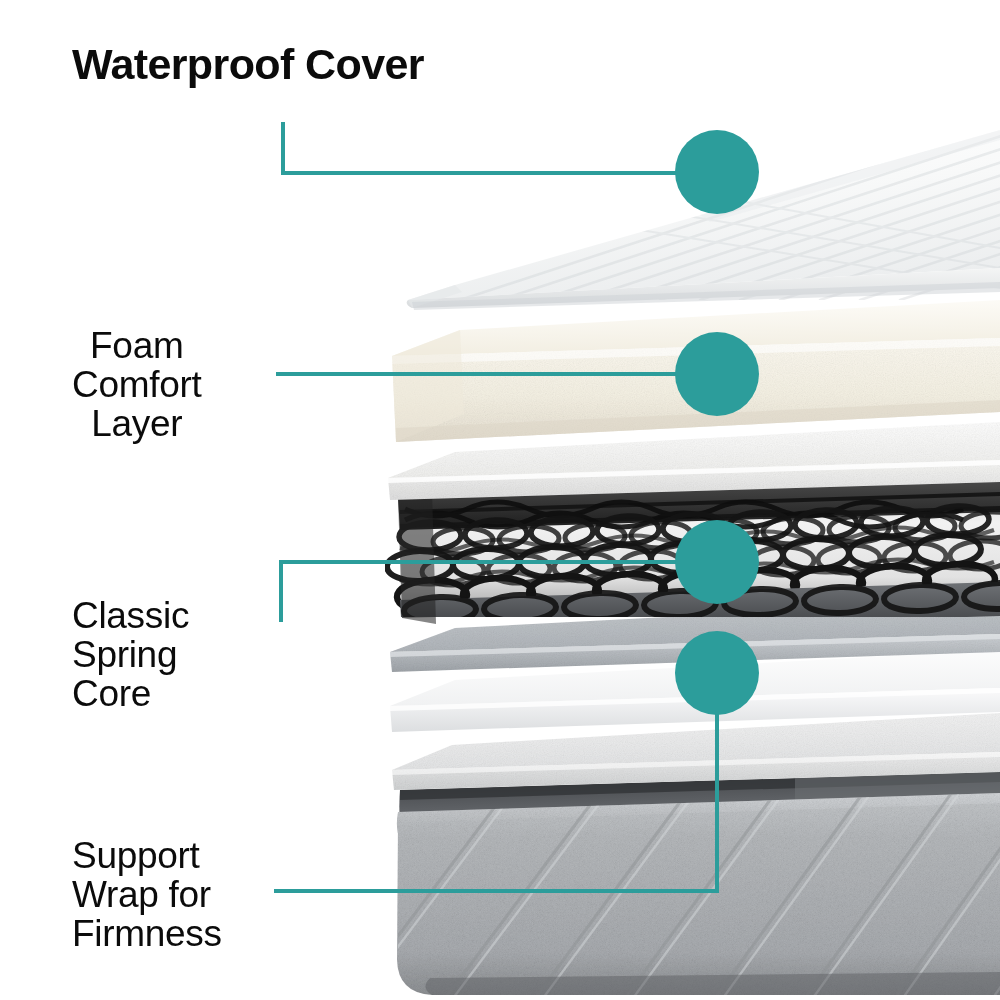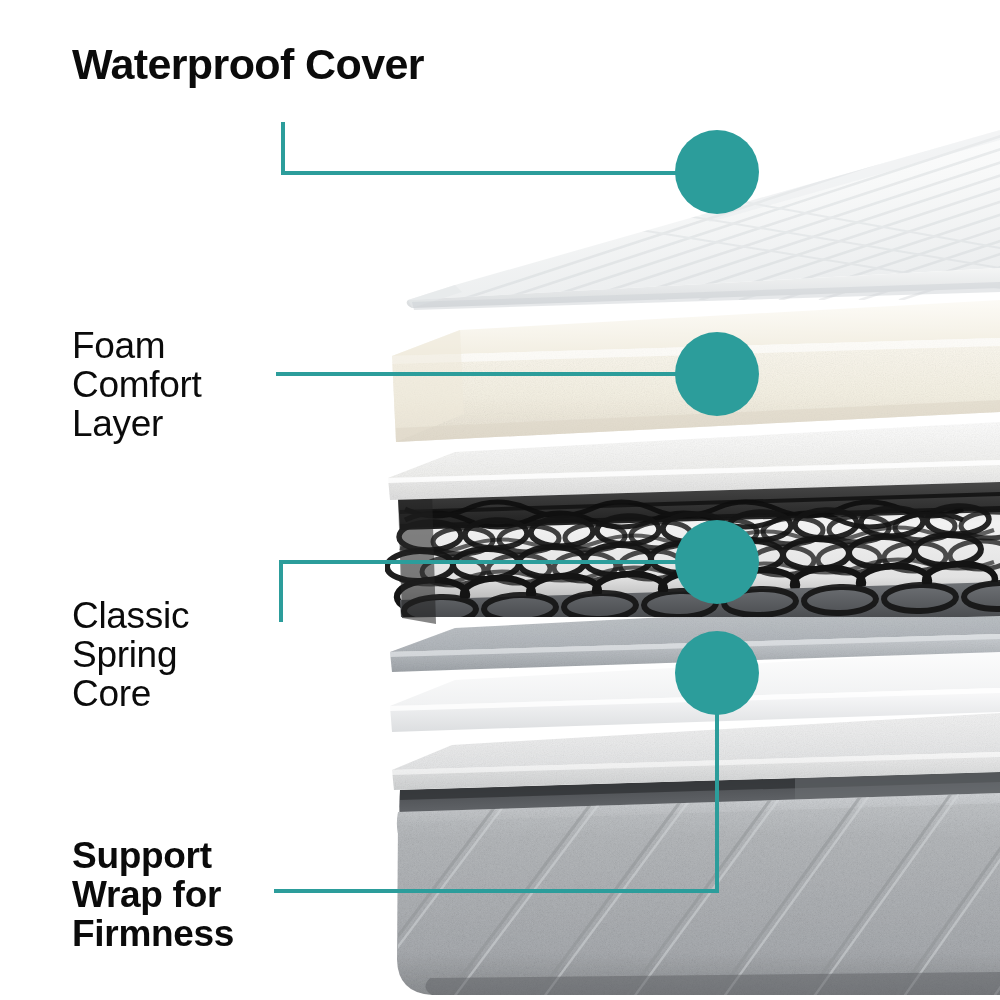--- a/index.html
+++ b/index.html
@@ -10,23 +10,23 @@
   .label{
     position:absolute;
     color:#0b0b0b;
     font-family:"Liberation Sans",sans-serif;
     font-weight:400;
     letter-spacing:-0.3px;
     white-space:pre-line;
     line-height:1.06;
   }
   #lbl-cover{ left:72px;  top:42px;  font-size:43px; font-weight:700; letter-spacing:-0.6px; }
-  #lbl-foam{  left:72px;  top:326px; font-size:37px; }
+  #lbl-foam{  left:72px;  top:326px; font-size:37px;text-align:center; }
   #lbl-spring{left:72px;  top:596px; font-size:37px; }
-  #lbl-support{left:72px; top:836px; font-size:37px;font-weight:bold; }
+  #lbl-support{left:72px; top:836px; font-size:37px; }
 
   
   .ov{position:absolute;left:0;top:0;width:1000px;height:1000px;}
   .art{z-index:1;}
   .lines{z-index:6;}
   .dots{z-index:7;}
   .txt{z-index:8;}
 </style>
 </head>
 <body>

